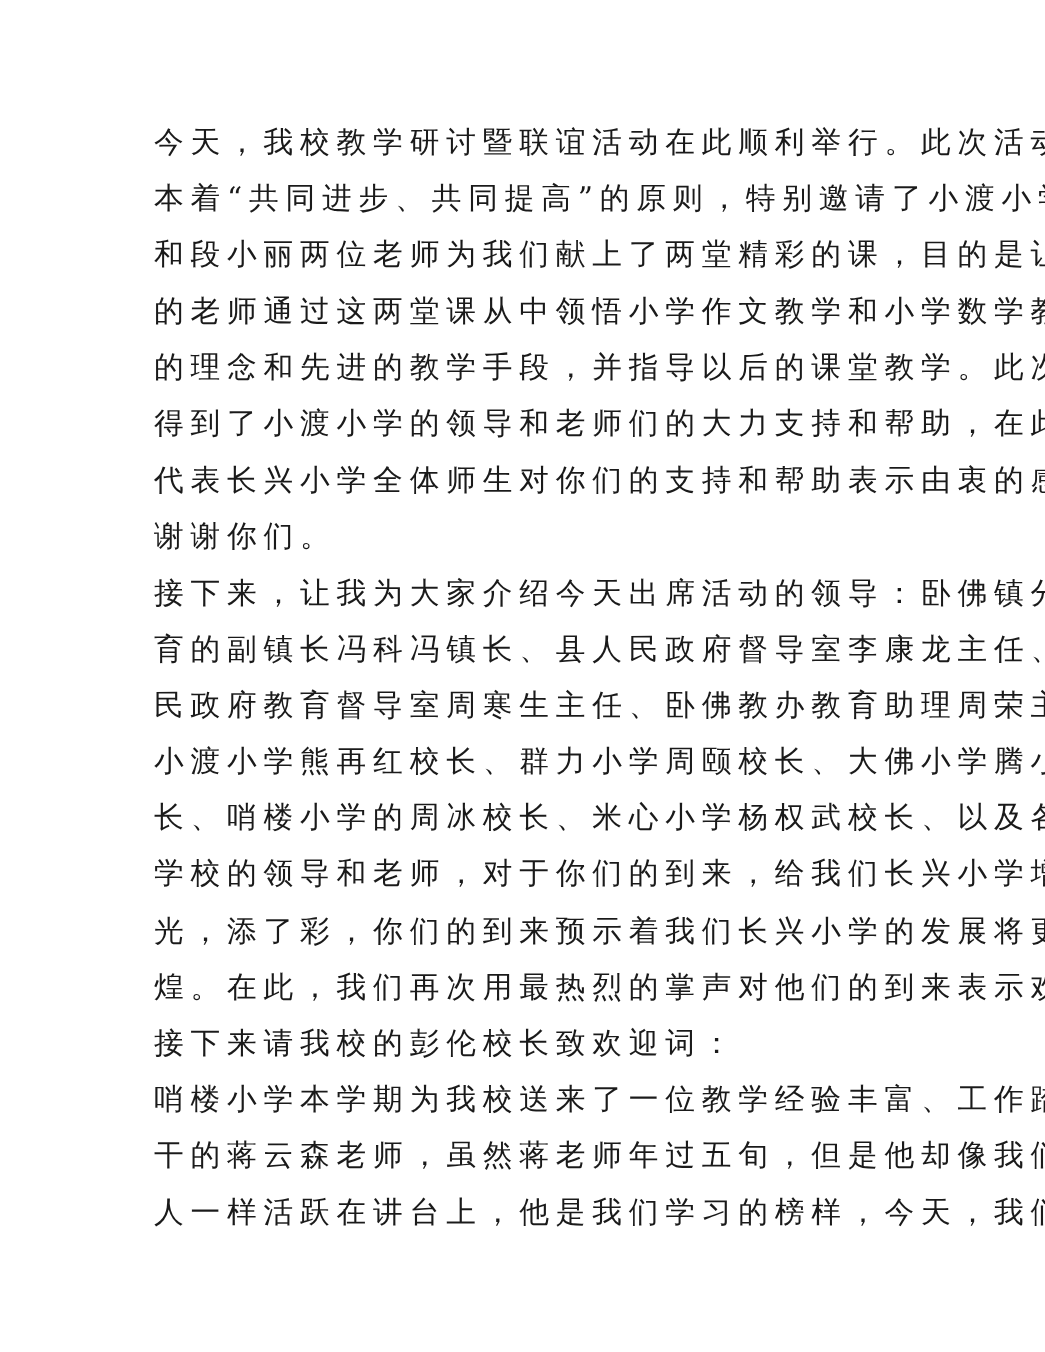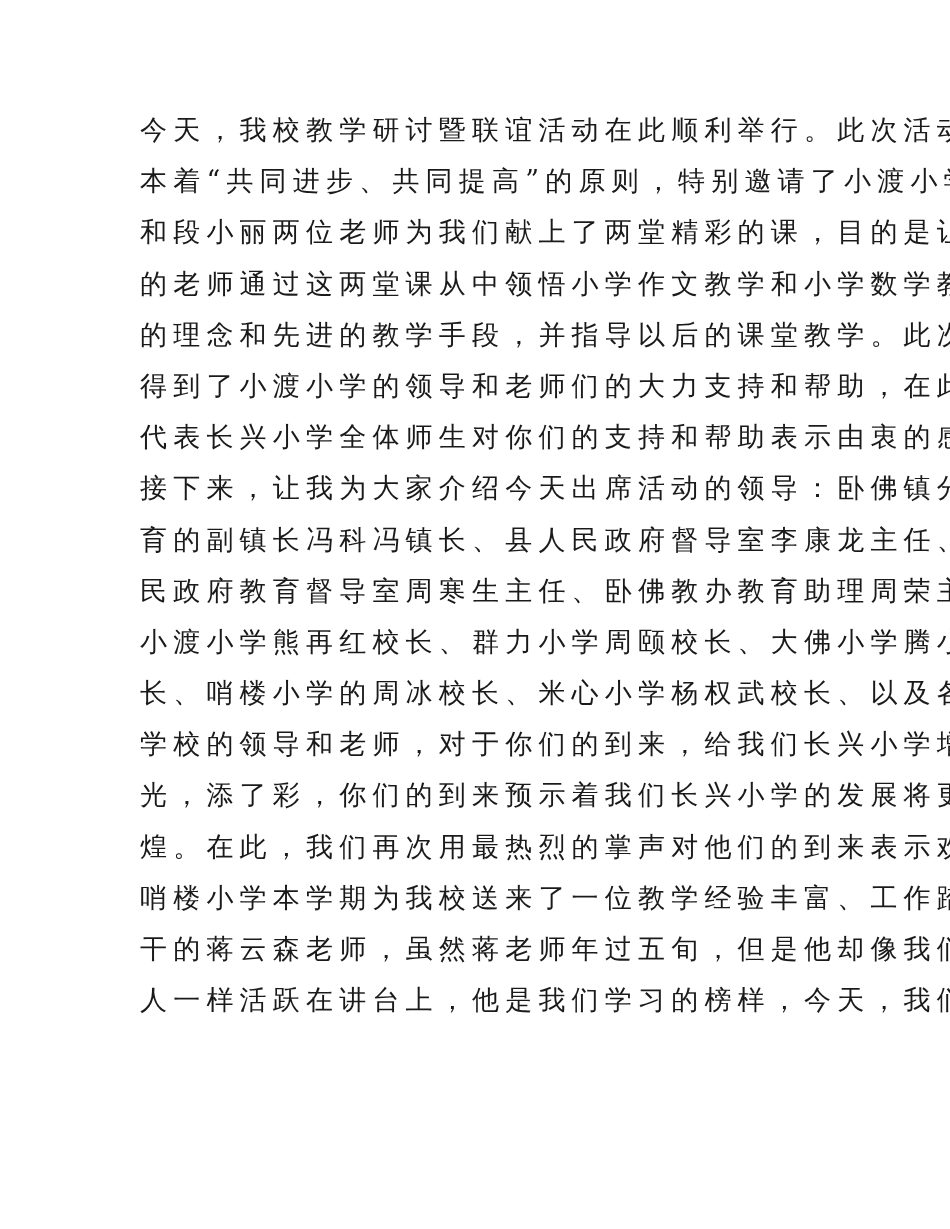--- a/index.html
+++ b/index.html
@@ -42,25 +42,27 @@
 
 <div class="page">
   <div class="text-block">
     <div class="line">今天，我校教学研讨暨联谊活动在此顺利举行。此次活动我们</div>
     <div class="line">本着“共同进步、共同提高”的原则，特别邀请了小渡小学赵维</div>
     <div class="line">和段小丽两位老师为我们献上了两堂精彩的课，目的是让我们</div>
     <div class="line">的老师通过这两堂课从中领悟小学作文教学和小学数学教学新</div>
     <div class="line">的理念和先进的教学手段，并指导以后的课堂教学。此次活动</div>
     <div class="line">得到了小渡小学的领导和老师们的大力支持和帮助，在此，我</div>
     <div class="line">代表长兴小学全体师生对你们的支持和帮助表示由衷的感谢，</div>
+    <div class="line">谢谢你们。</div>
     <div class="line">接下来，让我为大家介绍今天出席活动的领导：卧佛镇分管教</div>
     <div class="line">育的副镇长冯科冯镇长、县人民政府督导室李康龙主任、县人</div>
     <div class="line">民政府教育督导室周寒生主任、卧佛教办教育助理周荣主任、</div>
     <div class="line">小渡小学熊再红校长、群力小学周颐校长、大佛小学腾小兵校</div>
     <div class="line">长、哨楼小学的周冰校长、米心小学杨权武校长、以及各兄弟</div>
     <div class="line">学校的领导和老师，对于你们的到来，给我们长兴小学增了</div>
     <div class="line">光，添了彩，你们的到来预示着我们长兴小学的发展将更加辉</div>
     <div class="line">煌。在此，我们再次用最热烈的掌声对他们的到来表示欢迎。</div>
+    <div class="line">接下来请我校的彭伦校长致欢迎词：</div>
     <div class="line">哨楼小学本学期为我校送来了一位教学经验丰富、工作踏实肯</div>
     <div class="line">干的蒋云森老师，虽然蒋老师年过五旬，但是他却像我们年轻</div>
     <div class="line">人一样活跃在讲台上，他是我们学习的榜样，今天，我们有幸</div>
   </div>
 </div>
 
 </body></html>

